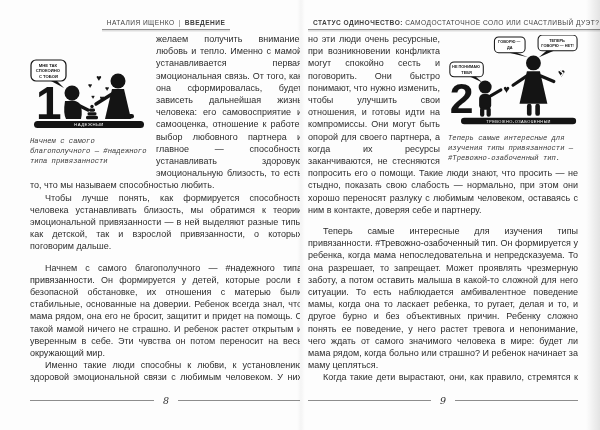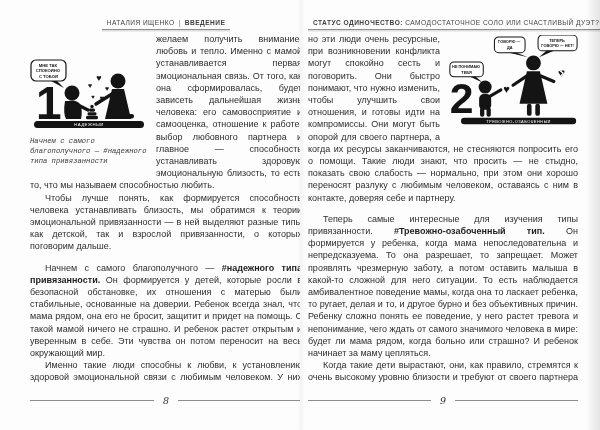--- a/index.html
+++ b/index.html
@@ -28,21 +28,21 @@
     padding:0 5px 3px 5px;
   }
   .header .bold{font-weight:bold;}
   .header .sep{padding:0 4px;color:#6a6a6a;}
 
   .body{margin-top:8px;font-size:9px;line-height:12.2px;text-align:justify;
     height:352px;overflow:hidden;color:#2d2d2d;}
   .body p{margin:0;}
   .indent{text-indent:15px;}
   .gap-before{margin-top:9px !important;}
-  .hash{font-weight:bold;color:#1e1e1e;}
+  .hash{font-weight:normal;color:#1e1e1e;}
 
   .fig{overflow:visible;}
   .fig.fl{float:left;width:118px;margin:22px 8px 3px 0;}
   .fig.fr{float:right;width:130px;margin:2px 0 3px 8px;}
   .caption{
     font-family:Liberation Mono, monospace;font-style:italic;
     font-size:7.2px;line-height:1.35;color:#3a3a3a;margin-top:3px;
     text-align:left;text-indent:0;
   }
   svg text{font-family:"Liberation Sans",sans-serif;}
@@ -203,20 +203,21 @@
             <g>
               <text class="heart" x="122" y="45" font-size="13" text-anchor="middle">♥</text>
               <path d="M122,34 L120,38 L124,41 L121,45" stroke="#ffffff" stroke-width="1.3" fill="none"></path>
             </g>
 
             <g>
               <rect x="14" y="89" width="124" height="7" rx="3.5" fill="#141414"></rect>
               <text class="bar-txt" x="76" y="94.2" text-anchor="middle">ТРЕВОЖНО-ОЗАБОЧЕННЫЙ</text>
             </g>
           </svg>
+          <div class="caption">Теперь самые интересные для изучения типы привязанности — #Тревожно-озабоченный тип.</div>
         </div>
 
         <p>но эти люди очень ресурсные, при возникновении конфликта могут спокойно сесть и поговорить. Они быстро понимают, что нужно изменить, чтобы улучшить свои отношения, и готовы идти на компромиссы. Они могут быть опорой для своего партнера, а когда их ресурсы заканчиваются, не стесняются попросить его о помощи. Такие люди знают, что просить — не стыдно, показать свою слабость — нормально, при этом они хорошо переносят разлуку с любимым человеком, оставаясь с ним в контакте, доверяя себе и партнеру.</p>
         <p class="indent gap-before"><span>Теперь самые интересные для изучения типы привязанности. </span><span class="hash">#Тревожно-озабоченный тип.</span><span> Он формируется у ребенка, когда мама непоследовательна и непредсказуема. То она разрешает, то запрещает. Может проявлять чрезмерную заботу, а потом оставить малыша в какой-то сложной для него ситуации. То есть наблюдается амбивалентное поведение мамы, когда она то ласкает ребенка, то ругает, делая и то, и другое бурно и без объективных причин. Ребенку сложно понять ее поведение, у него растет тревога и непонимание, чего ждать от самого значимого человека в мире: будет ли мама рядом, когда больно или страшно? И ребенок начинает за маму цепляться.</span></p>
         <p class="indent">Когда такие дети вырастают, они, как правило, стремятся к очень высокому уровню близости и требуют от своего партнера того же: чтобы любимый ими человек находился рядом и заботился о них. Во время конфликтов у них обостря-</p>
       </div>
 
       <div class="footer">
         <div class="rule"></div>
         <div class="num">9</div>

